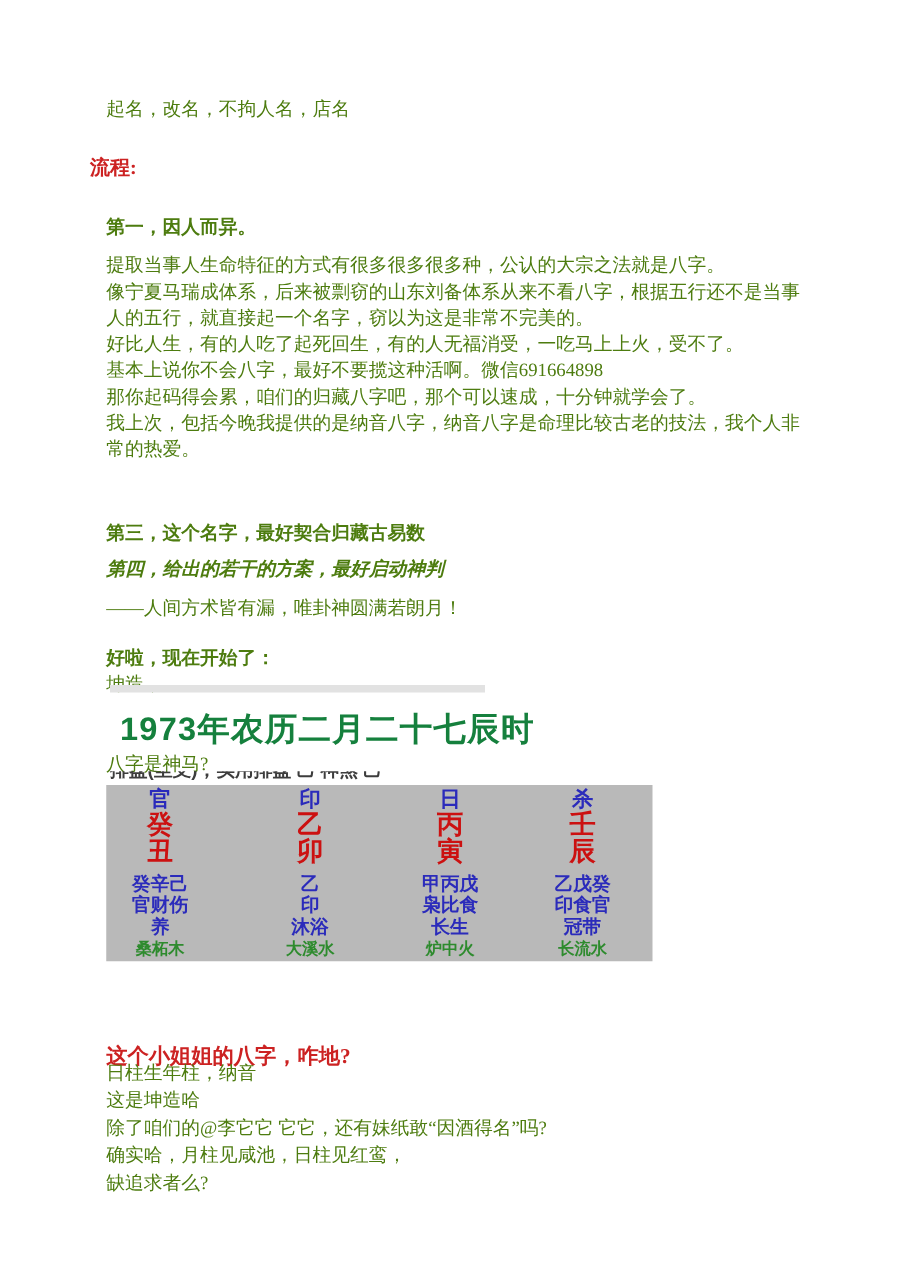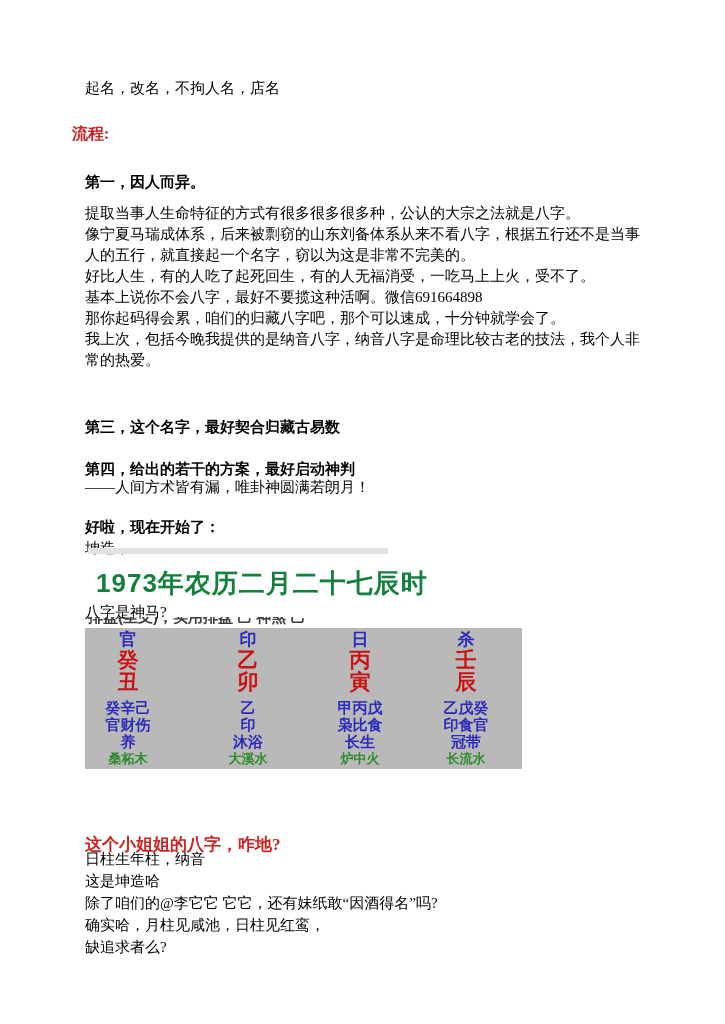--- a/index.html
+++ b/index.html
@@ -9,21 +9,21 @@
     height: 1024px;
     background: #ffffff;
     overflow: hidden;
     font-family: "Liberation Serif", "DejaVu Serif", serif;
     color: #262626;
   }
   .abs { position: absolute; }
   .body-text {
     font-size: 15px;
     line-height: 21px;
-    color: #000000;
+    color: #4d7c0f;
     white-space: pre-line;
   }
   .bold { font-weight: bold; }
   .red-heading {
     color: #cc2222;
     font-weight: bold;
     font-size: 16px;
   }
   .red-heading.big { font-size: 17px; }
 
@@ -101,21 +101,21 @@
 人的五行，就直接起一个名字，窃以为这是非常不完美的。
 好比人生，有的人吃了起死回生，有的人无福消受，一吃马上上火，受不了。
 基本上说你不会八字，最好不要揽这种活啊。微信691664898
 那你起码得会累，咱们的归藏八字吧，那个可以速成，十分钟就学会了。
 我上次，包括今晚我提供的是纳音八字，纳音八字是命理比较古老的技法，我个人非
 常的热爱。</div>
 
 
   <div class="abs body-text bold" style="left:85px; top:417px;">第三，这个名字，最好契合归藏古易数</div>
 
-  <div class="abs body-text bold" style="left:85px; top:459px;">第四，给出的若干的方案，最好启动神判</div>
+  <div class="abs body-text bold" style="left:85px; top:446px;font-style:italic;">第四，给出的若干的方案，最好启动神判</div>
 
   <div class="abs body-text" style="left:85px; top:477px;">——人间方术皆有漏，唯卦神圆满若朗月！</div>
 
   <div class="abs body-text bold" style="left:85px; top:517px;">好啦，现在开始了：</div>
 
   <div class="abs body-text" style="left:85px; top:538px;">坤造，</div>
 
   <div class="abs strip" style="left:88px; top:548px;"></div>
 
   <div class="abs" style="left:96px; top:566px;">

